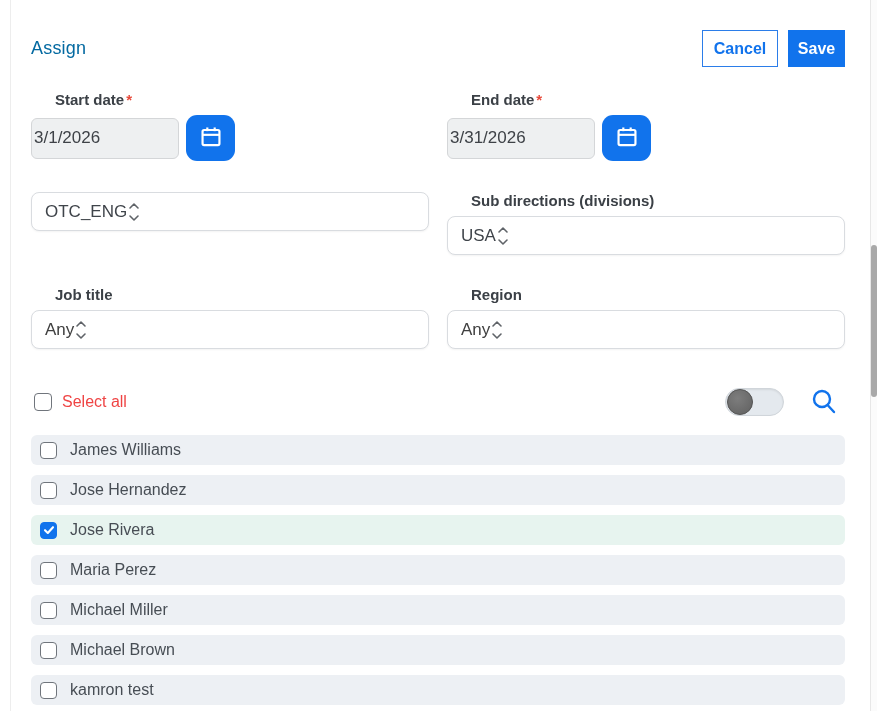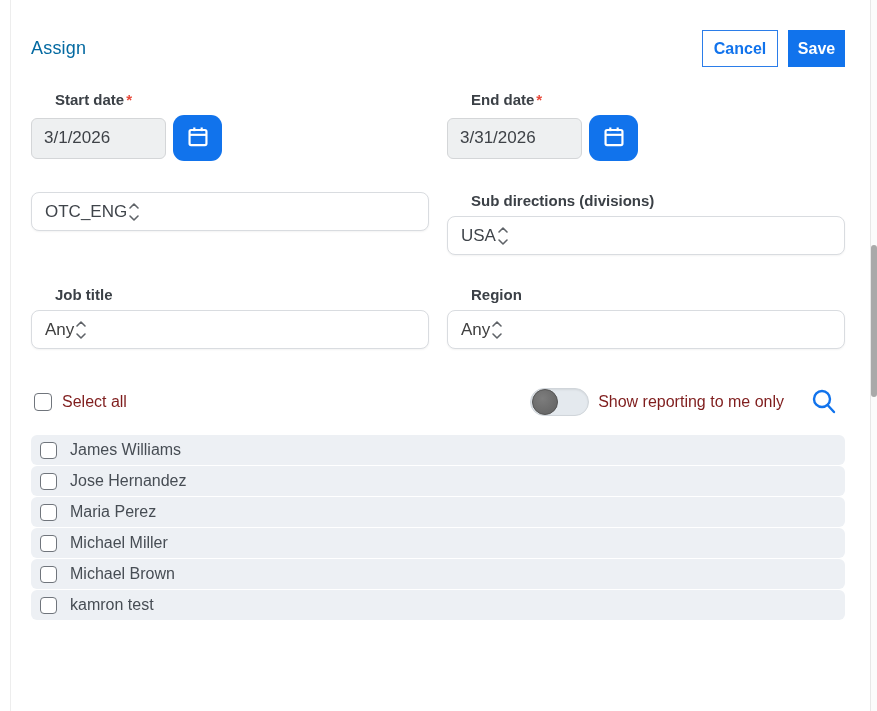--- a/index.html
+++ b/index.html
@@ -24,22 +24,22 @@
   .btn-cancel { width:76px; background:#ffffff; border:1.5px solid #2b7de9; color:#1173ec; }
   .btn-save { width:57px; background:#1173ec; border:1.5px solid #1173ec; color:#ffffff; }
 
   
   .grid { display:grid; grid-template-columns:398px 398px; column-gap:18px; }
   .field-label { font-size:15px; font-weight:700; color:#3b4046; margin-left:24px; margin-bottom:7px; }
   .req { color:#e8493a; margin-left:2px; }
   .dates { margin-top:24px; }
   .date-wrap { display:flex; align-items:center; gap:7px; }
   .date-input {
-    width:135px; height:41px; background:#eef0f1; border:1px solid #d4d6d8;
-    border-radius:6px; display:flex; align-items:center; padding-left:12px;
+    width:148px; height:41px; background:#eef0f1; border:1px solid #d4d6d8;
+    border-radius:6px; display:flex; align-items:center; padding-left:2px;
     font-size:17px; color:#3e4247;
   }
   .cal-btn {
     width:49px; height:46px; border-radius:11px; background:#1173ec; border:none;
     display:flex; align-items:center; justify-content:center; cursor:pointer;
   }
 
   .selects { margin-top:31px; }
   .select-box {
     height:39px; background:#ffffff; border:1px solid #d9dce0; border-radius:8px;
@@ -52,37 +52,37 @@
 
   
   .controls-row { margin-top:39px; display:flex; align-items:center; justify-content:space-between; height:28px; }
   .select-all { display:flex; align-items:center; gap:10px; padding-left:3px; cursor:pointer; }
   .cb {
     width:18px; height:18px; border:1.5px solid #70757c; border-radius:4px; background:#ffffff;
     flex:0 0 auto; display:flex; align-items:center; justify-content:center;
   }
   .cb.small { width:17px; height:17px; }
   .cb.checked { background:#1173ec; border-color:#1173ec; }
-  .select-all-label, .toggle-label { font-size:16px; color:#7f1d1d; }
+  .select-all-label, .toggle-label { font-size:16px; color:#ef4444; }
   .right-controls { display:flex; align-items:center; padding-right:7px; }
   .toggle {
     position:relative; width:59px; height:28px; border-radius:14px;
     background:#e4e9ee; border:1px solid #d0d5da;
     box-shadow:inset 0 1px 2px rgba(0,0,0,.08); cursor:pointer; flex:0 0 auto;
   }
   .toggle-knob {
     position:absolute; left:1px; top:0px; width:26px; height:26px; border-radius:50%;
     background:#6e6e6e; border:1px solid #565656;
     background-image:radial-gradient(circle at 40% 35%, #7d7d7d, #606060);
   }
   .toggle-label { margin-left:9px; }
   .search-btn { margin-left:26px; background:none; border:none; cursor:pointer; display:flex; }
 
   
-  .people { margin-top:19px; display:flex; flex-direction:column; gap:1px; }
+  .people { margin-top:19px; display:flex; flex-direction:column; gap:10px; }
   .person-row {
     height:30px; border-radius:6px; background:#edf0f4;
     display:flex; align-items:center; gap:13px; padding-left:9px; cursor:pointer;
   }
   .person-row.checked { background:#e7f4ef; }
   .person-name { font-size:16px; color:#474d54; }
 
   
   .scrollbar { position:absolute; right:0; top:0; width:7px; height:711px; background:#fbfbfb; border-left:1px solid #e7e7e7; }
   .scroll-thumb { position:absolute; right:0px; top:245px; width:6px; height:152px; background:#a9a9a9; border-radius:3px; }
@@ -193,21 +193,20 @@
 
     <div class="controls-row">
       <div class="select-all">
         <span class="cb"></span>
         <span class="select-all-label">Select all</span>
       </div>
       <div class="right-controls">
         <div class="toggle">
           <div class="toggle-knob"></div>
         </div>
-        <span class="toggle-label">Show reporting to me only</span>
         <button class="search-btn">
           <span>
             <svg width="28" height="28" viewBox="0 0 28 28" fill="none">
               <circle cx="12" cy="12" r="8" stroke="#1173ec" stroke-width="2.4"></circle>
               <line x1="18" y1="18.5" x2="24" y2="25" stroke="#1173ec" stroke-width="2.4" stroke-linecap="round"></line>
             </svg>
           </span>
         </button>
       </div>
     </div>
@@ -220,20 +219,28 @@
         <span class="person-name">James Williams</span>
       </div>
 
       <div class="person-row">
         <span class="cb small">
           
         </span>
         <span class="person-name">Jose Hernandez</span>
       </div>
 
+      <div class="person-row checked">
+        <span class="cb small checked">
+          <svg class="check-svg" width="12" height="12" viewBox="0 0 12 12" fill="none" style="display: block;">
+            <path d="M2 6.2 L4.8 9 L10 3.2" stroke="#ffffff" stroke-width="2.1" stroke-linecap="round" stroke-linejoin="round"></path>
+          </svg>
+        </span>
+        <span class="person-name">Jose Rivera</span>
+      </div>
 
       <div class="person-row">
         <span class="cb small">
           
         </span>
         <span class="person-name">Maria Perez</span>
       </div>
 
       <div class="person-row">
         <span class="cb small">

